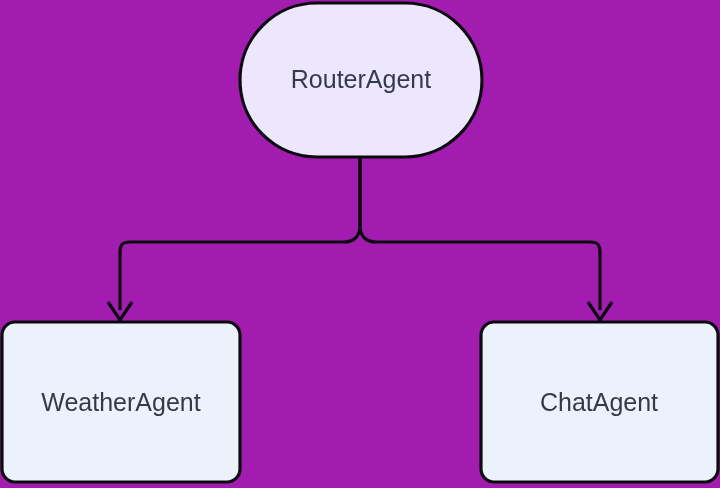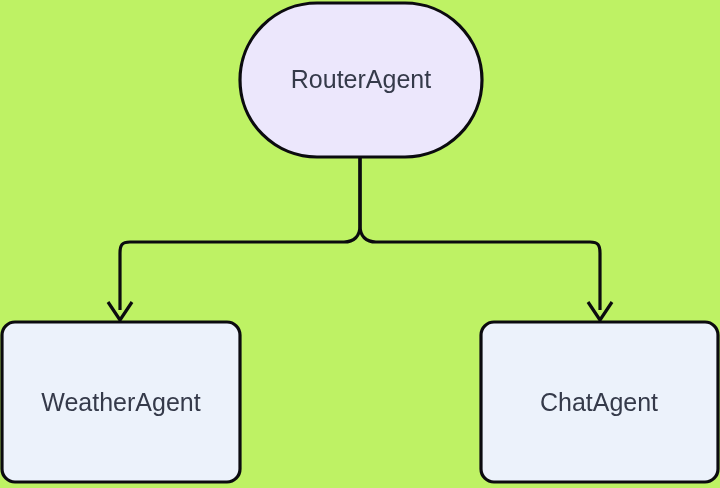--- a/index.html
+++ b/index.html
@@ -10,21 +10,21 @@
   body {
     width: 720px;
     height: 488px;
     font-family: "Liberation Sans", sans-serif;
     overflow: hidden;
   }
   #diagram-root {
     position: relative;
     width: 720px;
     height: 488px;
-    background: #bef264;
+    background: #a21caf;
     text-align: center;
   }
   svg.flowchart {
     position: absolute;
     top: 0;
     left: 0;
     width: 720px;
     height: 488px;
     display: block;
   }

